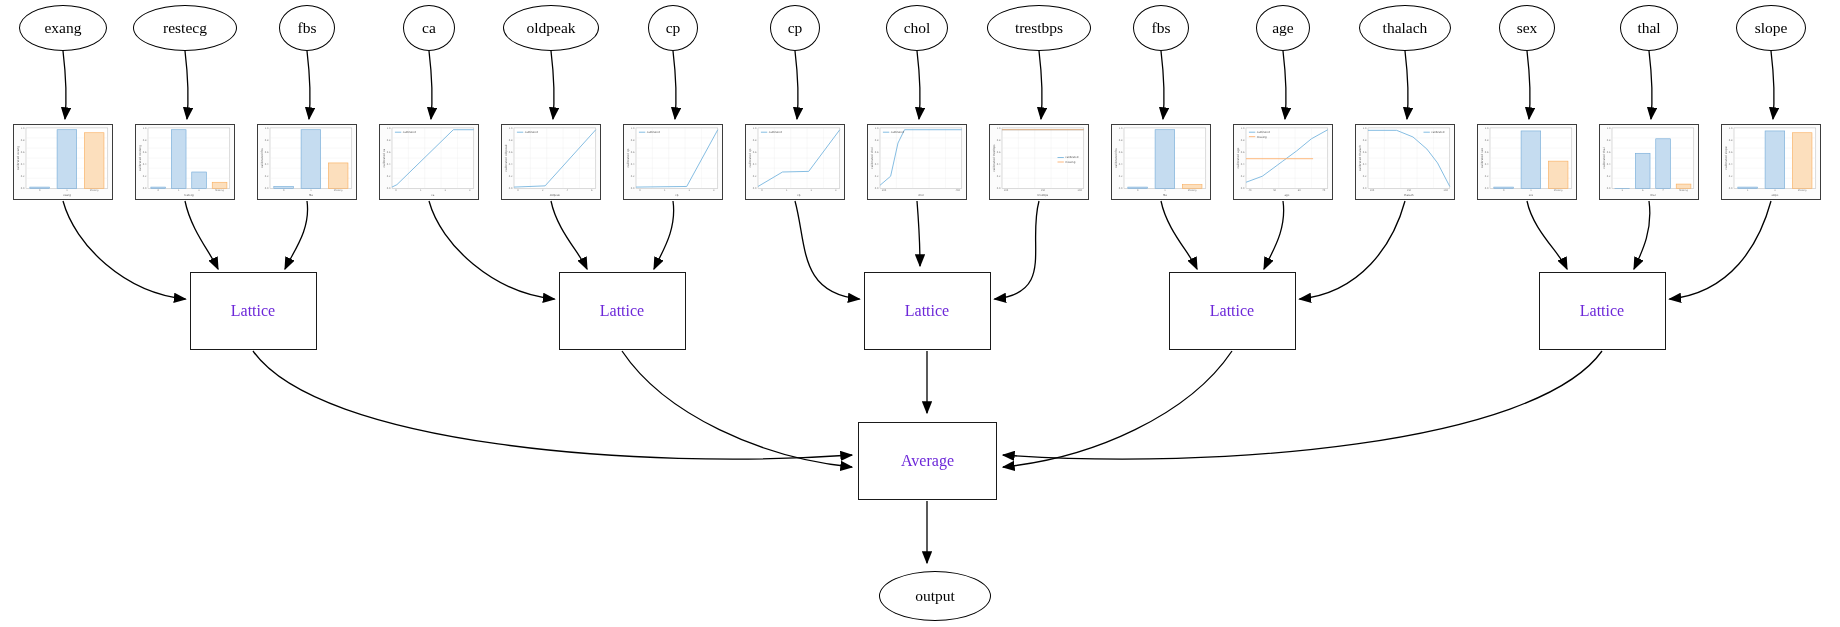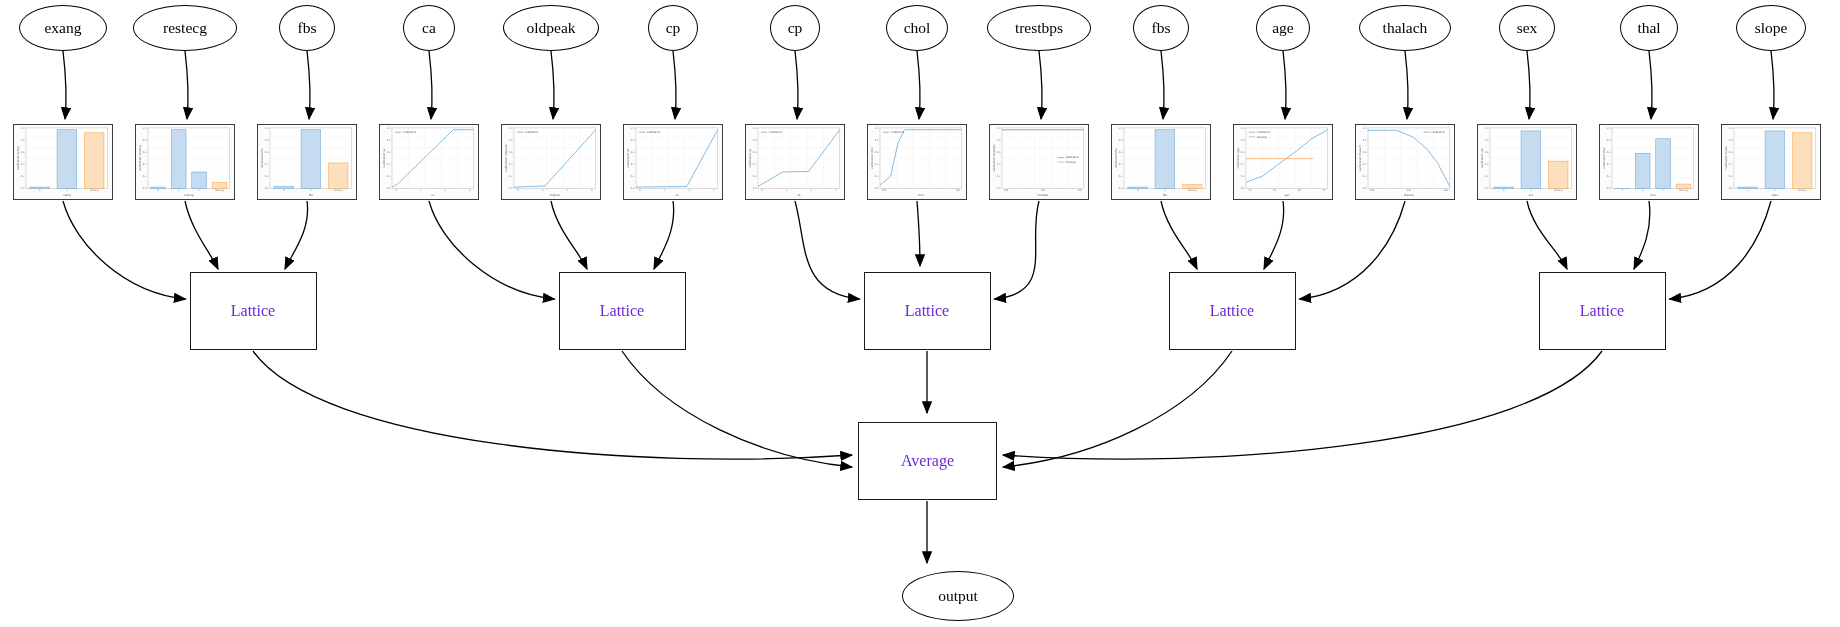--- a/index.html
+++ b/index.html
@@ -536,16 +536,16 @@
     </div>
     <div class="node-box" style="left: 1168.5px; top: 272px; width: 127px; height: 78px;">
       <span>Lattice</span>
     </div>
     <div class="node-box" style="left: 1538.5px; top: 272px; width: 127px; height: 78px;">
       <span>Lattice</span>
     </div>
     <div class="node-box" style="left: 858px; top: 422px; width: 139px; height: 78px;">
       <span>Average</span>
     </div>
-    <div class="node-ellipse" style="left: 902px; top: 571px; width: 112px; height: 50px; align-items: center;">
+    <div class="node-ellipse" style="left: 879px; top: 571px; width: 112px; height: 50px; align-items: center;">
       <span>output</span>
     </div>
   </div>
 
 </body></html>

